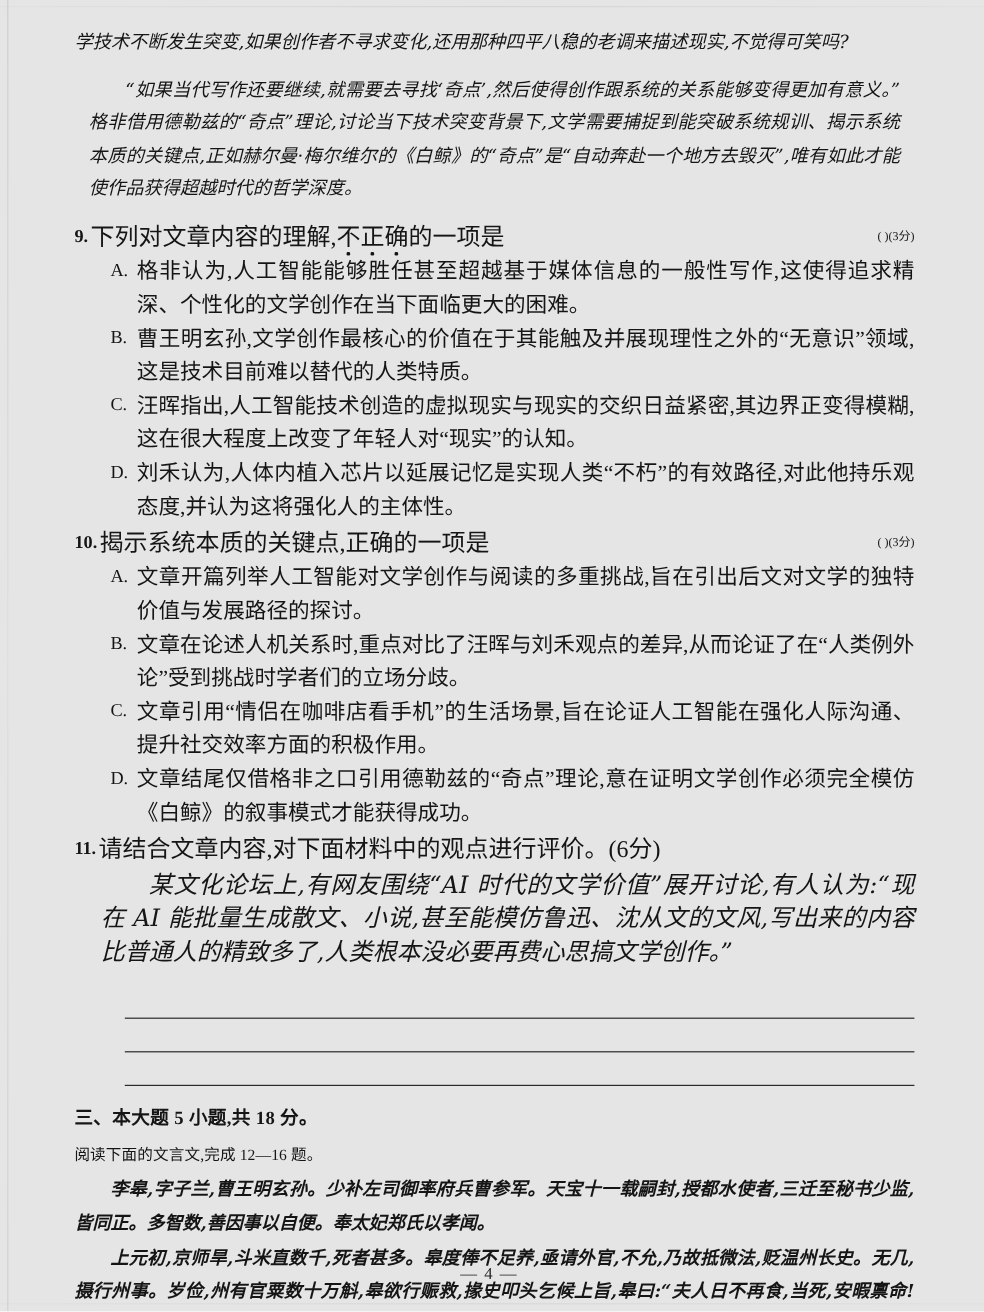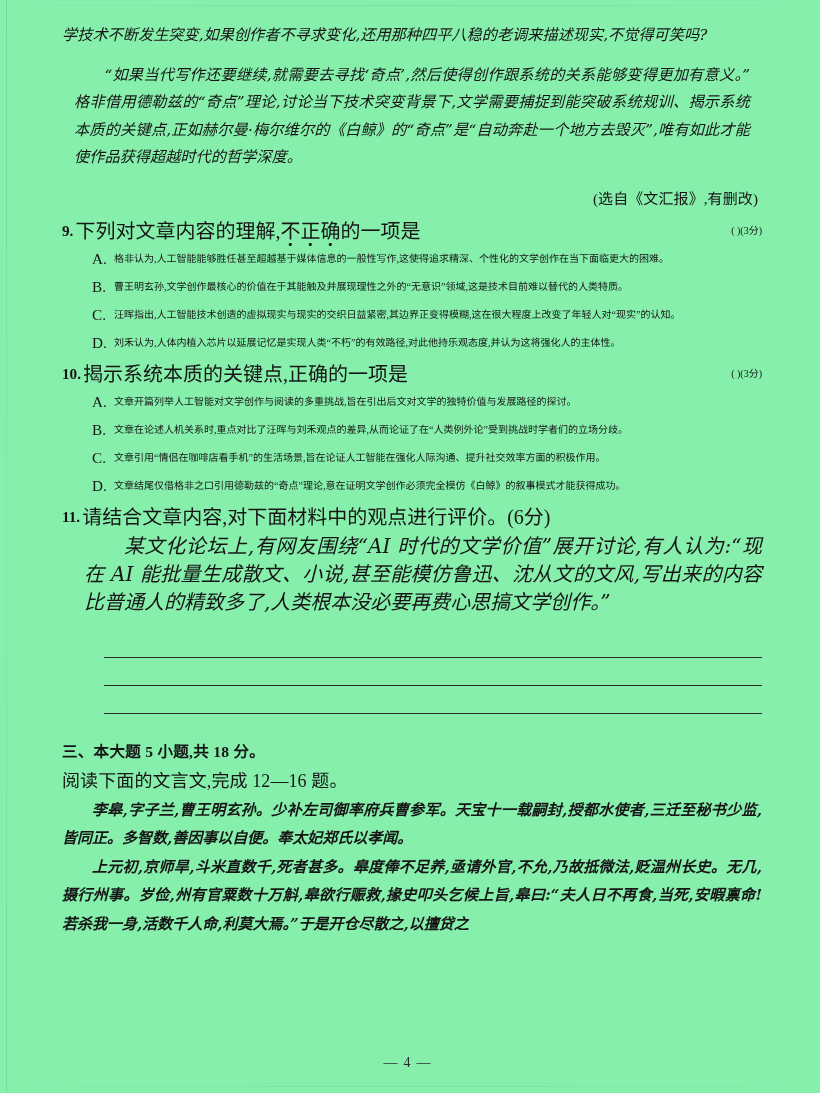--- a/index.html
+++ b/index.html
@@ -5,21 +5,21 @@
 <style>
   html, body {
     margin: 0;
     padding: 0;
     background: #ffffff;
   }
   .page {
     position: relative;
     width: 820px;
     height: 1093px;
-    background: #86efac;
+    background: #e5e5e5;
     box-sizing: border-box;
     overflow: hidden;
     font-family: "Liberation Serif", "DejaVu Serif", serif;
     color: #151515;
   }
   
   .scan-edge-left {
     position: absolute;
     left: 6px; top: 0; bottom: 0;
     width: 1px;
@@ -125,21 +125,21 @@
   }
   .opt-letter {
     flex: 0 0 auto;
     width: 22px;
     font-size: 15.2px;
     line-height: 28px;
     font-family: "Liberation Serif", "DejaVu Serif", serif;
   }
   .opt-body {
     flex: 1 1 auto;
-    font-size: 10px;
+    font-size: 18px;
     line-height: 28px;
     text-align: justify;
     text-justify: inter-ideograph;
   }
 
   
   .material {
     margin-top: 1px;
     padding-left: 22px;
   }
@@ -161,25 +161,25 @@
   .answer-line {
     height: 27px;
     border-bottom: 1px solid #2a2a2a;
   }
 
   
   .section-head {
     font-weight: bold;
     font-size: 15.5px;
     line-height: 30px;
-    margin-top: 23px;
+    margin-top: 13px;
     letter-spacing: 0.3px;
   }
   .section-sub {
-    font-size: 18px;
+    font-size: 13px;
     line-height: 29px;
     margin: 0;
   }
 
   
   .wenyan {
     font-family: "DejaVu Serif", "Liberation Serif", serif;
     font-style: italic;
     font-size: 15px;
     line-height: 28.5px;
@@ -210,21 +210,20 @@
   <div class="scan-edge-left"></div>
   <div class="scan-edge-top"></div>
   <div class="scan-edge-bottom"></div>
 
   <div class="body-col">
 
     <p class="kai passage-tail">学技术不断发生突变,如果创作者不寻求变化,还用那种四平八稳的老调来描述现实,不觉得可笑吗?</p>
 
     <p class="kai indent2">“如果当代写作还要继续,就需要去寻找‘奇点’,然后使得创作跟系统的关系能够变得更加有意义。”格非借用德勒兹的“奇点”理论,讨论当下技术突变背景下,文学需要捕捉到能突破系统规训、揭示系统本质的关键点,正如赫尔曼·梅尔维尔的《白鲸》的“奇点”是“自动奔赴一个地方去毁灭”,唯有如此才能使作品获得超越时代的哲学深度。</p>
 
-    <p class="cn source-line">(选自《文汇报》,有删改)</p>
 
     <div class="qrow">
       <span class="qnum">9.</span>
       <span class="qtext"><span>下列对文章内容的理解,</span><span class="emph-text" id="q9emph"><span class="emph-dot">不</span><span class="emph-dot">正</span><span class="emph-dot">确</span></span><span>的一项是</span></span>
       <span class="qmark"><span>(    )</span><span>(3分)</span></span>
     </div>
 
     <div class="opt">
       <span class="opt-letter">A.</span>
       <span class="opt-body">格非认为,人工智能能够胜任甚至超越基于媒体信息的一般性写作,这使得追求精深、个性化的文学创作在当下面临更大的困难。</span>

